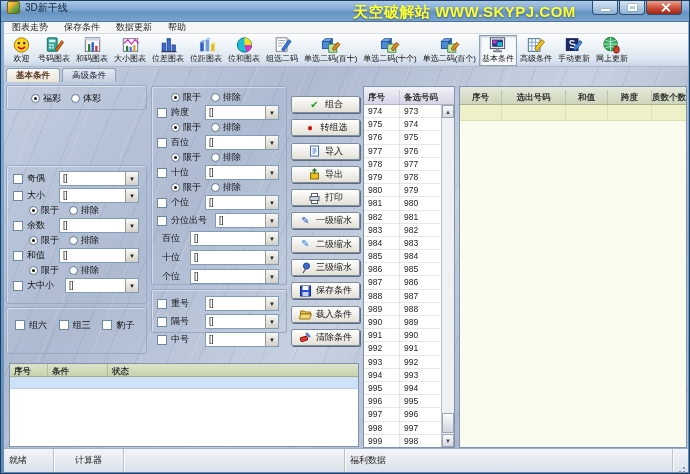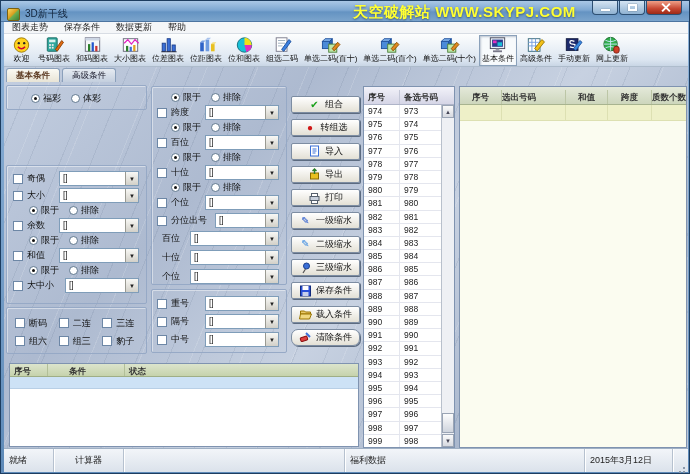--- a/index.html
+++ b/index.html
@@ -2,21 +2,21 @@
 <html><head>
 <meta charset="utf-8">
 <style>
   html,body{margin:0;padding:0;background:#3a3a3a;font-family:"Liberation Sans","DejaVu Sans",sans-serif;}
   *{box-sizing:border-box;}
   .window{position:relative;width:690px;height:474px;overflow:hidden;
     background:linear-gradient(#8fb4da,#5e8ab8);border:1px solid #1d3d60;}
   
   .titlebar{position:absolute;left:0;top:0;width:100%;height:21px;
     background:linear-gradient(#aac8e6 0%,#7fa8d2 45%,#6493c2 55%,#7ba4cc 100%);
-    display:flex;align-items:flex-end;border-bottom:1px solid #4c74a0;}
+    display:flex;align-items:flex-start;border-bottom:1px solid #4c74a0;}
   .appicon{width:13px;height:13px;margin:0 5px 0 6px;border-radius:2px;
     background:linear-gradient(135deg,#ffd860 0%,#d8a020 45%,#6fae4e 55%,#3b7f37 100%);
     border:1px solid #7a6010;}
   .apptitle{font-size:10px;color:#10233a;}
   .banner{position:absolute;left:352px;top:2px;font-size:15px;font-weight:bold;color:#ffff33;
     letter-spacing:.5px;text-shadow:0 1px 2px rgba(20,40,70,.55);}
   .winbtns{position:absolute;right:7px;top:0;display:flex;}
   .winbtn{width:26px;height:14px;border:1px solid #2d4f72;border-top:none;
     background:linear-gradient(#d5e4f2,#8fb2d2);margin-left:1px;border-radius:0 0 4px 4px;
     position:relative;}
@@ -207,31 +207,31 @@
       <span class="tblabel">单选二码(百十)</span>
     </div>
     <div class="tbitem">
       <svg viewBox="0 0 22 20">
           <rect x="2" y="6" width="8" height="8" fill="#4a8ad8" stroke="#1c4f9c"></rect>
           <path d="M2 6 L5 3 L13 3 L10 6 Z" fill="#7fb0ea" stroke="#1c4f9c"></path>
           <path d="M10 6 L13 3 L13 11 L10 14 Z" fill="#2c62b0" stroke="#1c4f9c"></path>
           <rect x="9" y="9" width="9" height="9" fill="#bfe8a8" stroke="#4a7f3a"></rect>
           <path d="M13 14 L19 7 L21.5 9.5 L15 16.5 Z" fill="#e08a20" stroke="#8a4c00"></path>
         </svg>
-      <span class="tblabel">单选二码(百个)</span>
+      <span class="tblabel">单选二码(十个)</span>
     </div>
     <div class="tbitem">
       <svg viewBox="0 0 22 20">
           <rect x="2" y="6" width="8" height="8" fill="#4a8ad8" stroke="#1c4f9c"></rect>
           <path d="M2 6 L5 3 L13 3 L10 6 Z" fill="#7fb0ea" stroke="#1c4f9c"></path>
           <path d="M10 6 L13 3 L13 11 L10 14 Z" fill="#2c62b0" stroke="#1c4f9c"></path>
           <rect x="9" y="9" width="9" height="9" fill="#bfe8a8" stroke="#4a7f3a"></rect>
           <path d="M13 14 L19 7 L21.5 9.5 L15 16.5 Z" fill="#e08a20" stroke="#8a4c00"></path>
         </svg>
-      <span class="tblabel">单选二码(十个)</span>
+      <span class="tblabel">单选二码(百个)</span>
     </div>
     <div class="tbitem active">
       <svg viewBox="0 0 22 20">
           <rect x="3" y="2" width="16" height="12" fill="#e8f0f8" stroke="#445"></rect>
           <rect x="5" y="4" width="12" height="8" fill="#2a3a8c"></rect>
           <rect x="6" y="5" width="4" height="3" fill="#e030c0"></rect>
           <rect x="11" y="7" width="5" height="4" fill="#18c0d8"></rect>
           <rect x="9" y="14" width="4" height="2" fill="#99a"></rect>
           <rect x="6" y="16" width="10" height="2" fill="#778"></rect>
         </svg>
@@ -335,42 +335,34 @@
         <span class="cb"></span>
         <span class="lab" style="width:38px;">大中小</span>
         <div class="combo">
             <span class="cval">[]</span>
             <span class="cbtn"></span>
           </div>
       </div>
     </div>
 
     <div class="gb" style="left:2px;top:240px;width:141px;height:47px;padding:7px 0 0 8px;">
-      <div class="row" style="height:16px;">
-        <span class="cb"></span>
-          <span class="lab" style="width:30px;">断码</span>
-        <span class="cb"></span>
-          <span class="lab" style="width:30px;">二连</span>
-        <span class="cb"></span>
-          <span class="lab" style="width:30px;">三连</span>
-      </div>
       <div class="row" style="height:16px;margin-top:2px;">
         <span class="cb"></span>
           <span class="lab" style="width:30px;">组六</span>
         <span class="cb"></span>
           <span class="lab" style="width:30px;">组三</span>
         <span class="cb"></span>
           <span class="lab" style="width:30px;">豹子</span>
       </div>
     </div>
 
     <div class="dtable" style="left:5px;top:296px;width:350px;height:84px;">
       <div class="thead" style="background:linear-gradient(#dce4cc,#c6d2ac);border-bottom:1px solid #9fae86;height:13px;">
         <span class="th" style="width:38px;border-color:#b2bf98;">序号</span>
-        <span class="th" style="width:60px;border-color:#b2bf98;margin-left:17px;">条件</span>
+        <span class="th" style="width:60px;border-color:#b2bf98;">条件</span>
         <span class="th" style="flex:1;border-right:none;border-color:#b2bf98;">状态</span>
       </div>
       <div style="height:12px;background:#cde2f6;border-bottom:1px solid #b8cfe6;"></div>
     </div>
 
     <div class="gb" style="left:147px;top:19px;width:136px;height:199px;padding:4px 0 0 5px;">
       <div class="row" style="height:13px;padding-left:14px;margin-bottom:1px;">
         <span class="radio on"></span>
           <span class="rlabel">限于</span>
         <span class="radio"></span>
@@ -450,21 +442,21 @@
       </div>
       <div class="row" style="height:15px;padding-left:5px;">
         <span class="lab" style="width:28px;">个位</span>
         <div class="combo">
             <span class="cval">[]</span>
             <span class="cbtn"></span>
           </div>
       </div>
     </div>
 
-    <div class="gb" style="left:147px;top:222px;width:136px;height:64px;padding:6px 0 16px 5px;">
+    <div class="gb" style="left:147px;top:222px;width:136px;height:44px;padding:6px 0 16px 5px;">
       <div class="row" style="height:15px;margin-bottom:3px;">
         <span class="cb"></span>
         <span class="lab" style="width:34px;">重号</span>
         <div class="combo">
             <span class="cval">[]</span>
             <span class="cbtn"></span>
           </div>
       </div>
       <div class="row" style="height:15px;margin-bottom:3px;">
         <span class="cb"></span>
@@ -538,21 +530,21 @@
           </svg>
           <span>保存条件</span>
         </div>
       <div class="pushbtn" style="height:17px;">
           <svg class="gicon" width="12" height="12" viewBox="0 0 12 12">
             <path d="M1 3 h4 l1 1 h5 v2 h-10 z" fill="#e8c868" stroke="#9a7500"></path>
             <path d="M1 6 h11 l-2 5 h-10 z" fill="#f0d880" stroke="#9a7500"></path>
           </svg>
           <span>载入条件</span>
         </div>
-      <div class="pushbtn" style="height:17px;border-radius:7px;">
+      <div class="pushbtn" style="height:17px;">
           <svg class="gicon" width="12" height="12" viewBox="0 0 12 12">
             <path d="M6.5 2 L10.5 6" stroke="#3a6fd8" stroke-width="2"></path>
             <rect x="1" y="6" width="7" height="4" rx="1" fill="#e04040" stroke="#8a1010" transform="rotate(-18 4 8)"></rect>
           </svg>
           <span>清除条件</span>
         </div>
     </div>
 
     <div class="dtable" style="left:359px;top:19px;width:92px;height:362px;">
       <div class="thead" style="height:18px;padding-top:3px;">
@@ -694,36 +686,35 @@
       <div class="sbar">
         <span class="sbtn up"></span>
         <span class="sthumb"></span>
         <span class="sbtn down"></span>
       </div>
     </div>
 
     <div class="dtable" style="left:455px;top:19px;width:228px;height:362px;background:#fbfcf0;">
       <div class="thead" style="height:18px;padding-top:3px;background:linear-gradient(#e4e9da,#cdd6bc);border-bottom:1px solid #a8b490;">
         <span class="th" style="width:42px;text-align:center;padding-left:0;border-color:#bcc6a6;">序号</span>
-        <span class="th" style="width:64px;text-align:left;padding-left:0;border-color:#bcc6a6;">选出号码</span>
+        <span class="th" style="width:64px;text-align:center;padding-left:0;border-color:#bcc6a6;">选出号码</span>
         <span class="th" style="width:42px;text-align:center;padding-left:0;border-color:#bcc6a6;">和值</span>
         <span class="th" style="width:44px;text-align:center;padding-left:0;border-color:#bcc6a6;">跨度</span>
         <span class="th" style="flex:1;text-align:center;padding-left:0;border-right:none;border-color:#bcc6a6;">质数个数</span>
       </div>
       <div style="height:16px;background:#eef0c8;border-bottom:1px solid #dde0b2;display:flex;">
         <span style="width:42px;border-right:1px solid #dde0b2;"></span>
         <span style="width:64px;border-right:1px solid #dde0b2;"></span>
         <span style="width:42px;border-right:1px solid #dde0b2;"></span>
         <span style="width:44px;border-right:1px solid #dde0b2;"></span>
       </div>
     </div>
   </div>
 
   <div class="statusbar">
     <span class="seg" style="width:50px;">就绪</span>
     <span class="seg" style="width:70px;justify-content:center;">计算器</span>
     <span class="seg" style="width:221px;"></span>
     <span class="seg" style="flex:1;">福利数据</span>
-    <span class="seg" style="width:88px;">2015年3月12日</span>
     <span class="grip"></span>
   </div>
 
 </div>
 
 </body></html>

